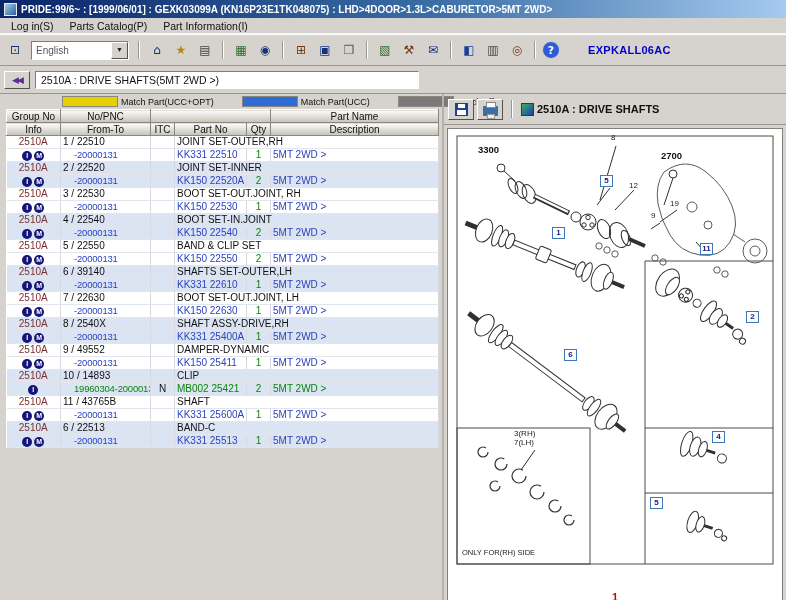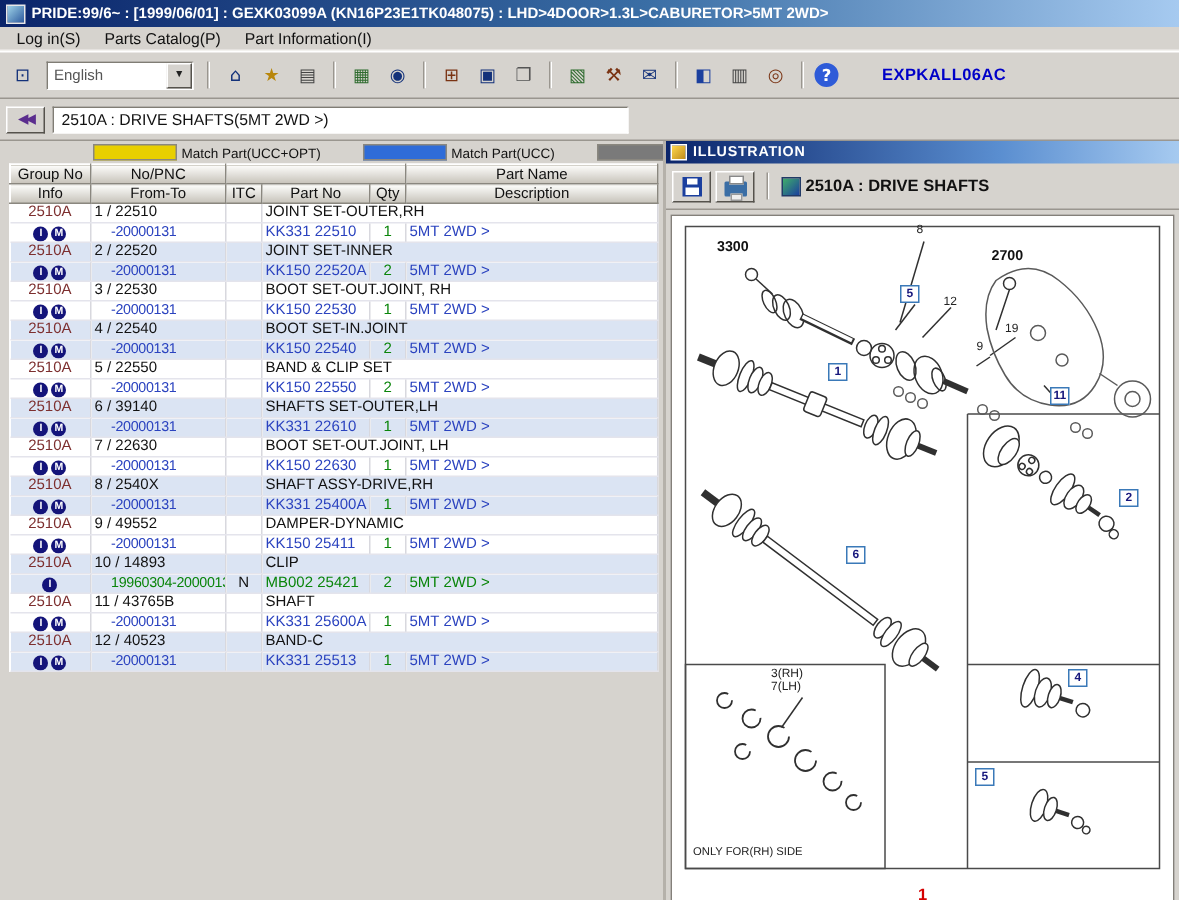--- a/index.html
+++ b/index.html
@@ -309,41 +309,37 @@
           <tr class="r2" data-name="part-row-detail">
             <td class="c-group"><span class="badges"><span class="badge" data-name="info-i-icon">I</span><span class="badge" data-name="info-m-icon">M</span></span></td>
             <td class="c-pnc link" data-name="from-to">-20000131</td>
             <td class="c-itc" data-name="itc"></td>
             <td class="c-partno link" data-name="part-no">KK331 25600A</td>
             <td class="c-qty" data-name="qty">1</td>
             <td class="c-desc link" data-name="description">5MT 2WD &gt;</td>
           </tr>
           <tr class="r1 alt" data-name="part-row-name">
             <td class="c-group"><span class="grp" data-name="group-no">2510A</span></td>
-            <td class="c-pnc" data-name="no-pnc">12 / 40523</td>
+            <td class="c-pnc" data-name="no-pnc">6 / 22513</td>
             <td class="c-itc"></td>
             <td class="c-name" colspan="3" data-name="part-name">BAND-C</td>
           </tr>
           <tr class="r2 alt" data-name="part-row-detail">
             <td class="c-group"><span class="badges"><span class="badge" data-name="info-i-icon">I</span><span class="badge" data-name="info-m-icon">M</span></span></td>
             <td class="c-pnc link" data-name="from-to">-20000131</td>
             <td class="c-itc" data-name="itc"></td>
             <td class="c-partno link" data-name="part-no">KK331 25513</td>
             <td class="c-qty" data-name="qty">1</td>
             <td class="c-desc link" data-name="description">5MT 2WD &gt;</td>
           </tr>
         </tbody>
     </table>
   </div>
 
   <div class="right" data-name="illustration-panel">
-    <div class="panel-title" data-name="illustration-title-bar">
-      <span class="pt-icon" data-name="illustration-panel-icon"></span>
-      <span data-name="illustration-title">ILLUSTRATION</span>
-    </div>
     <div class="panel-toolbar" data-name="illustration-toolbar">
       <button class="pbtn" data-name="save-illustration-button">
           <span class="floppy" data-name="floppy-icon"></span>
         </button>
       <button class="pbtn" data-name="print-illustration-button">
           <span class="printer" data-name="printer-icon"></span>
         </button>
       <span class="pt-sep" data-name="toolbar-separator"></span>
       <span class="pg-icon" data-name="part-group-icon"></span>
       <span class="panel-header-label" data-name="illustration-header">2510A : DRIVE SHAFTS</span>

